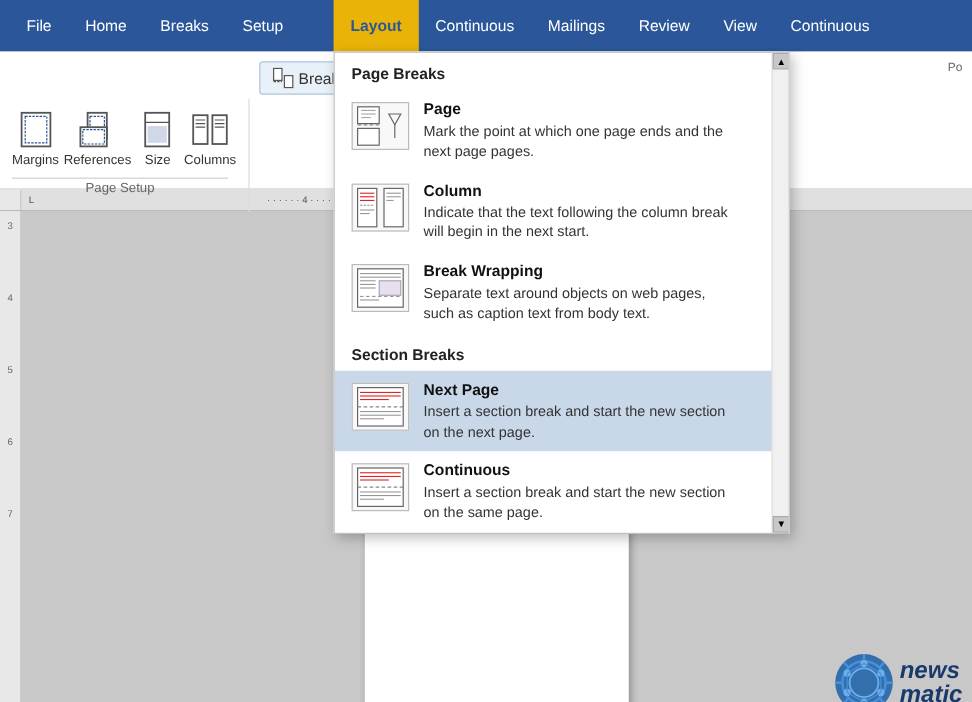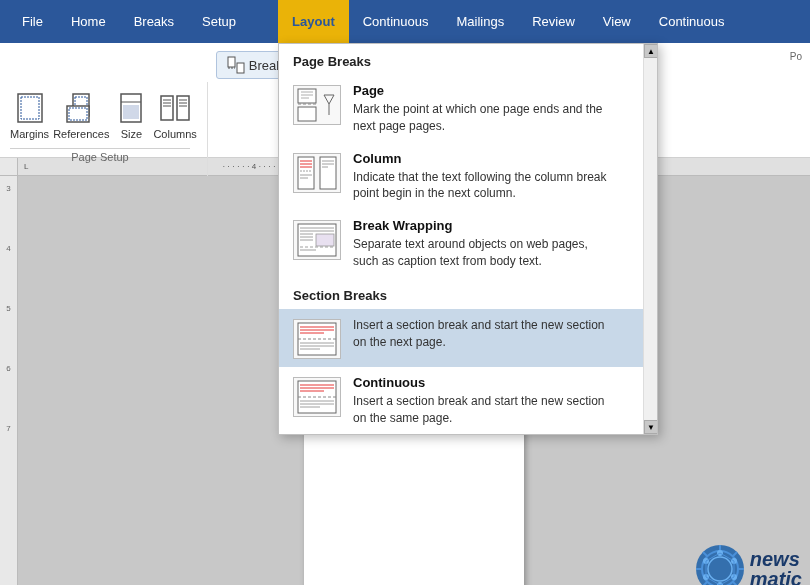--- a/index.html
+++ b/index.html
@@ -454,21 +454,21 @@
         <line x1="4" y1="16" x2="16" y2="16" stroke="#888" stroke-width="0.8" stroke-dasharray="2,1"></line>
         <line x1="4" y1="20" x2="16" y2="20" stroke="#888" stroke-width="0.8"></line>
         <line x1="4" y1="23" x2="12" y2="23" stroke="#888" stroke-width="0.8"></line>
         <line x1="26" y1="6" x2="38" y2="6" stroke="#888" stroke-width="0.8"></line>
         <line x1="26" y1="9" x2="38" y2="9" stroke="#888" stroke-width="0.8"></line>
         <line x1="26" y1="12" x2="32" y2="12" stroke="#888" stroke-width="0.8"></line>
       </svg>
     </div>
     <div class="item-content">
       <div class="item-title">Column</div>
-      <div class="item-desc">Indicate that the text following the column break point begin in the next column.</div>
+      <div class="item-desc">Indicate that the text following the column break will begin in the next start.</div>
     </div>
   </div>
 
   <div class="dropdown-item">
     <div class="item-icon">
       <svg width="42" height="36" viewBox="0 0 42 36">
         <rect x="2" y="2" width="38" height="32" fill="white" stroke="#666" stroke-width="1"></rect>
         <line x1="4" y1="6" x2="38" y2="6" stroke="#888" stroke-width="0.8"></line>
         <line x1="4" y1="9" x2="38" y2="9" stroke="#888" stroke-width="0.8"></line>
         <rect x="20" y="12" width="18" height="12" fill="#e8e0f0" stroke="#999" stroke-width="0.8"></rect>
@@ -494,20 +494,21 @@
         <line x1="2" y1="18" x2="40" y2="18" stroke="#888" stroke-width="1" stroke-dasharray="3,2"></line>
         <line x1="4" y1="6" x2="38" y2="6" stroke="#d00" stroke-width="0.8"></line>
         <line x1="4" y1="9" x2="38" y2="9" stroke="#d00" stroke-width="0.8"></line>
         <line x1="4" y1="12" x2="28" y2="12" stroke="#d00" stroke-width="0.8"></line>
         <line x1="4" y1="22" x2="38" y2="22" stroke="#888" stroke-width="0.8"></line>
         <line x1="4" y1="25" x2="38" y2="25" stroke="#888" stroke-width="0.8"></line>
         <line x1="4" y1="28" x2="24" y2="28" stroke="#888" stroke-width="0.8"></line>
       </svg>
     </div>
     <div class="item-content">
+      <div class="item-title">Next Page</div>
       <div class="item-desc">Insert a section break and start the new section on the next page.</div>
     </div>
   </div>
 
   <div class="dropdown-item">
     <div class="item-icon">
       <svg width="42" height="36" viewBox="0 0 42 36">
         <rect x="2" y="2" width="38" height="32" fill="white" stroke="#666" stroke-width="1"></rect>
         <line x1="2" y1="18" x2="40" y2="18" stroke="#888" stroke-width="1" stroke-dasharray="3,2"></line>
         <line x1="4" y1="6" x2="38" y2="6" stroke="#d00" stroke-width="0.8"></line>

